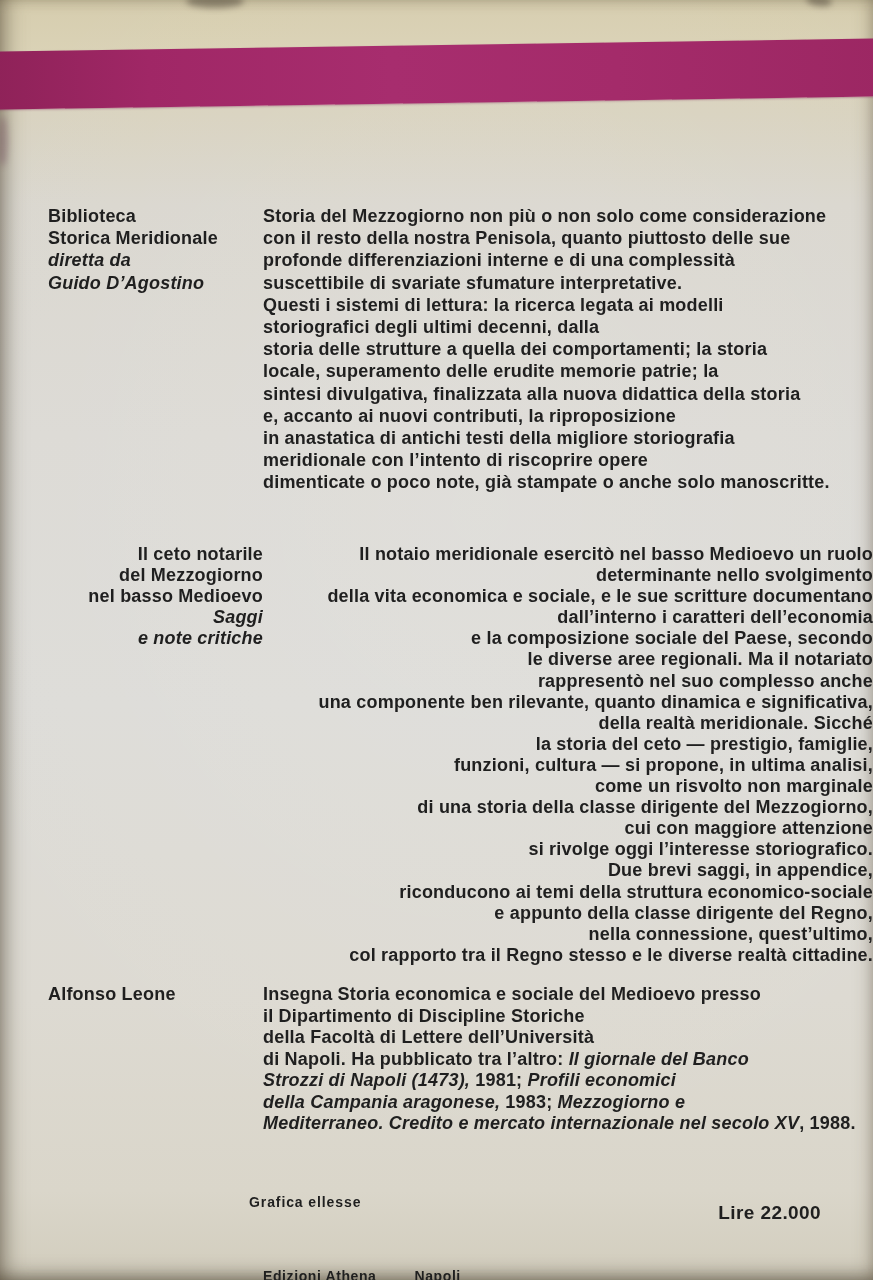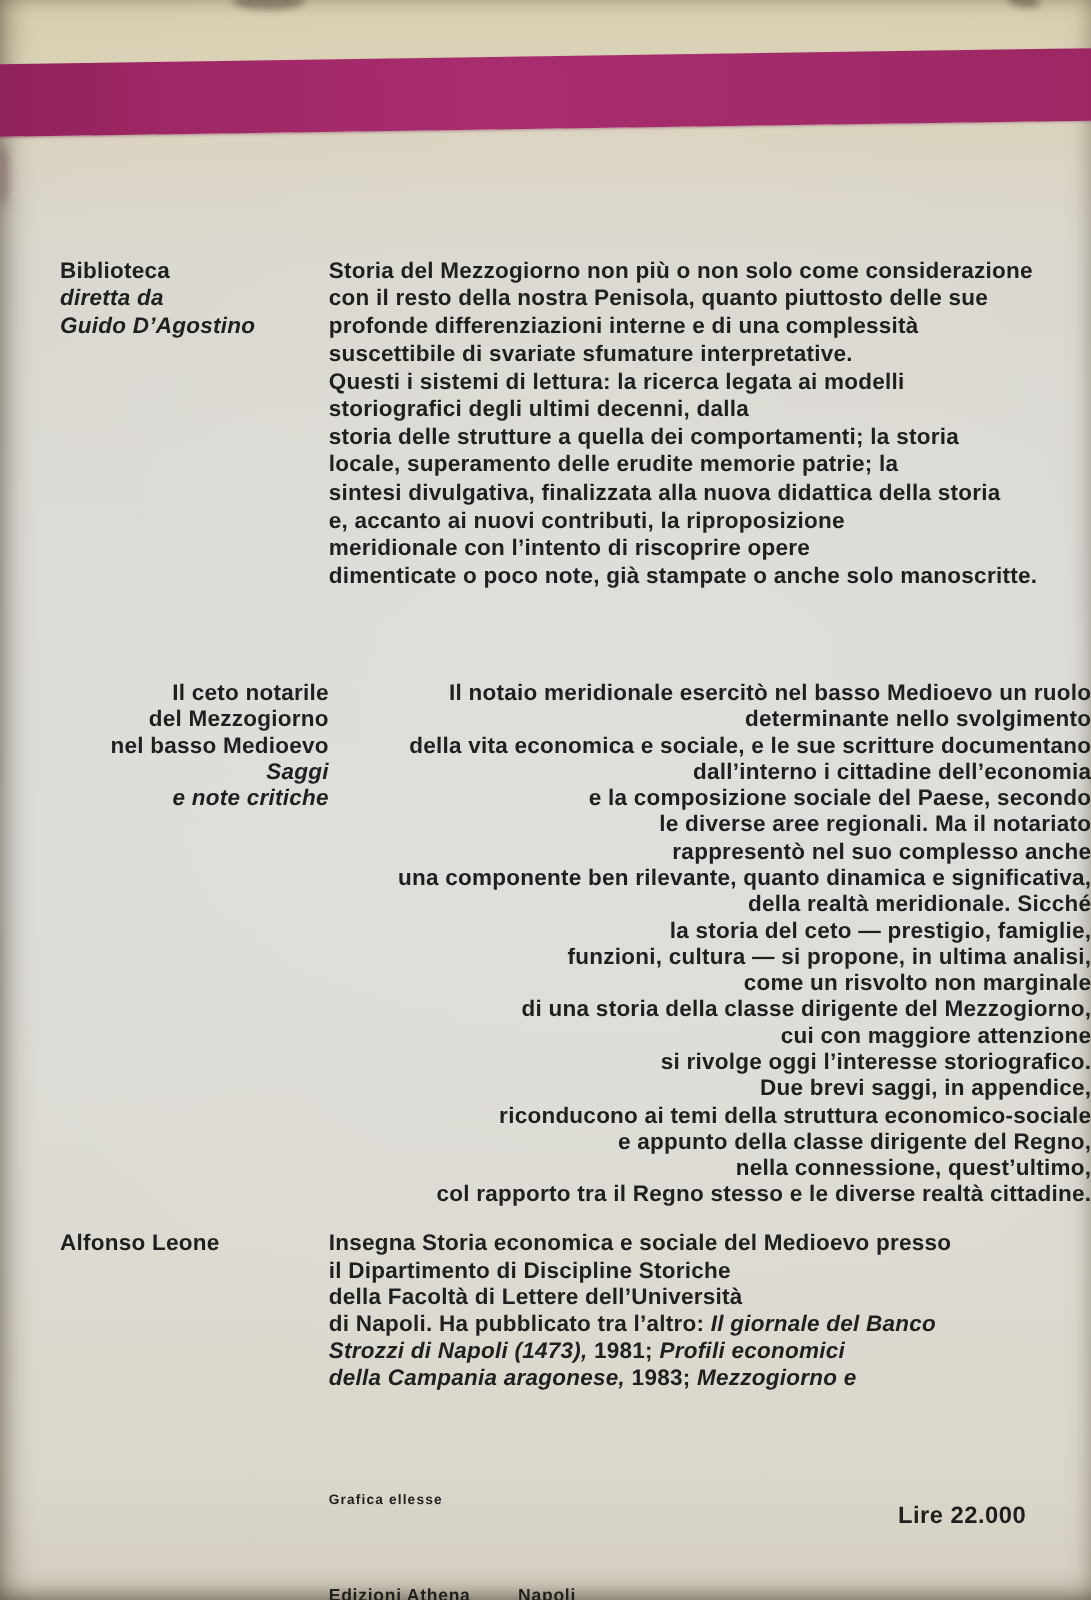--- a/index.html
+++ b/index.html
@@ -53,22 +53,22 @@
   }
   .row .label{flex:0 0 215px;}
   .row .bodycol{flex:1 1 auto;min-width:0;}
   .row .line{white-space:nowrap;}
   .s1{top:205px;font-size:18px;line-height:22.2px;}
   .s2{top:544px;font-size:18px;line-height:21.1px;text-align:right;}
   .s3{top:984px;font-size:18px;line-height:21.5px;}
   .it{font-style:italic;}
   
   .credit{
-    position:absolute;left:263px;top:1194px;
-    font-size:11px;letter-spacing:.9px;
+    position:absolute;left:249px;top:1194px;
+    font-size:14px;letter-spacing:.9px;
   }
   .imprint{
     position:absolute;left:263px;top:1268px;
     font-size:14px;letter-spacing:.6px;
   }
   .imprint .city{margin-left:38px;}
   .price{
     position:absolute;right:52px;top:1202px;
     font-size:19px;letter-spacing:.4px;
   }
@@ -79,52 +79,54 @@
 <div class="cover">
 
   <div class="band"></div>
   <div class="smudge a"></div>
   <div class="smudge b"></div>
   <div class="smudge c"></div>
 
   <section class="row s1">
     <div class="label">
         <div class="line"><span>Biblioteca</span></div>
+        <div class="line"><span>Storica Meridionale</span></div>
         <div class="line"><span class="it">diretta da</span></div>
         <div class="line"><span class="it">Guido D’Agostino</span></div>
       </div>
     <div class="bodycol">
         <div class="line"><span>Storia del Mezzogiorno non più o non solo come considerazione</span></div>
         <div class="line"><span>con il resto della nostra Penisola, quanto piuttosto delle sue</span></div>
         <div class="line"><span>profonde differenziazioni interne e di una complessità</span></div>
         <div class="line"><span>suscettibile di svariate sfumature interpretative.</span></div>
         <div class="line"><span>Questi i sistemi di lettura: la ricerca legata ai modelli</span></div>
         <div class="line"><span>storiografici degli ultimi decenni, dalla</span></div>
         <div class="line"><span>storia delle strutture a quella dei comportamenti; la storia</span></div>
         <div class="line"><span>locale, superamento delle erudite memorie patrie; la</span></div>
         <div class="line"><span>sintesi divulgativa, finalizzata alla nuova didattica della storia</span></div>
         <div class="line"><span>e, accanto ai nuovi contributi, la riproposizione</span></div>
+        <div class="line"><span>in anastatica di antichi testi della migliore storiografia</span></div>
         <div class="line"><span>meridionale con l’intento di riscoprire opere</span></div>
         <div class="line"><span>dimenticate o poco note, già stampate o anche solo manoscritte.</span></div>
       </div>
   </section>
 
   <section class="row s2">
     <div class="label">
         <div class="line"><span>Il ceto notarile</span></div>
         <div class="line"><span>del Mezzogiorno</span></div>
         <div class="line"><span>nel basso Medioevo</span></div>
         <div class="line"><span class="it">Saggi</span></div>
         <div class="line"><span class="it">e note critiche</span></div>
       </div>
     <div class="bodycol">
         <div class="line"><span>Il notaio meridionale esercitò nel basso Medioevo un ruolo</span></div>
         <div class="line"><span>determinante nello svolgimento</span></div>
         <div class="line"><span>della vita economica e sociale, e le sue scritture documentano</span></div>
-        <div class="line"><span>dall’interno i cittadine dell’economia</span></div>
+        <div class="line"><span>dall’interno i caratteri dell’economia</span></div>
         <div class="line"><span>e la composizione sociale del Paese, secondo</span></div>
         <div class="line"><span>le diverse aree regionali. Ma il notariato</span></div>
         <div class="line"><span>rappresentò nel suo complesso anche</span></div>
         <div class="line"><span>una componente ben rilevante, quanto dinamica e significativa,</span></div>
         <div class="line"><span>della realtà meridionale. Sicché</span></div>
         <div class="line"><span>la storia del ceto — prestigio, famiglie,</span></div>
         <div class="line"><span>funzioni, cultura — si propone, in ultima analisi,</span></div>
         <div class="line"><span>come un risvolto non marginale</span></div>
         <div class="line"><span>di una storia della classe dirigente del Mezzogiorno,</span></div>
         <div class="line"><span>cui con maggiore attenzione</span></div>
@@ -141,20 +143,21 @@
     <div class="label">
         <div class="line"><span>Alfonso Leone</span></div>
       </div>
     <div class="bodycol">
         <div class="line"><span>Insegna Storia economica e sociale del Medioevo presso</span></div>
         <div class="line"><span>il Dipartimento di Discipline Storiche</span></div>
         <div class="line"><span>della Facoltà di Lettere dell’Università</span></div>
         <div class="line"><span>di Napoli. Ha pubblicato tra l’altro: </span><span class="it">Il giornale del Banco</span></div>
         <div class="line"><span class="it">Strozzi di Napoli (1473),</span><span> 1981; </span><span class="it">Profili economici</span></div>
         <div class="line"><span class="it">della Campania aragonese,</span><span> 1983; </span><span class="it">Mezzogiorno e</span></div>
+        <div class="line"><span class="it">Mediterraneo. Credito e mercato internazionale nel secolo XV</span><span>, 1988.</span></div>
       </div>
   </section>
 
   <div class="credit">Grafica ellesse</div>
 
   <div class="imprint">
     <span>Edizioni Athena</span><span class="city">Napoli</span>
   </div>
 
   <div class="price">Lire 22.000</div>

